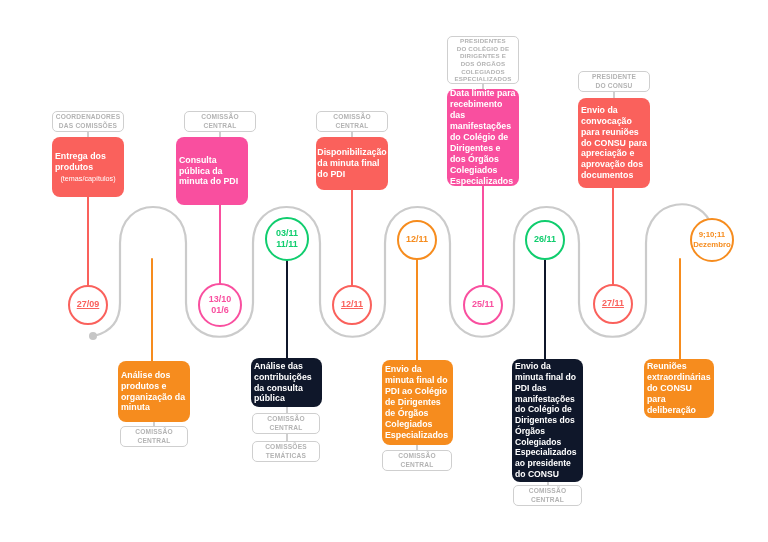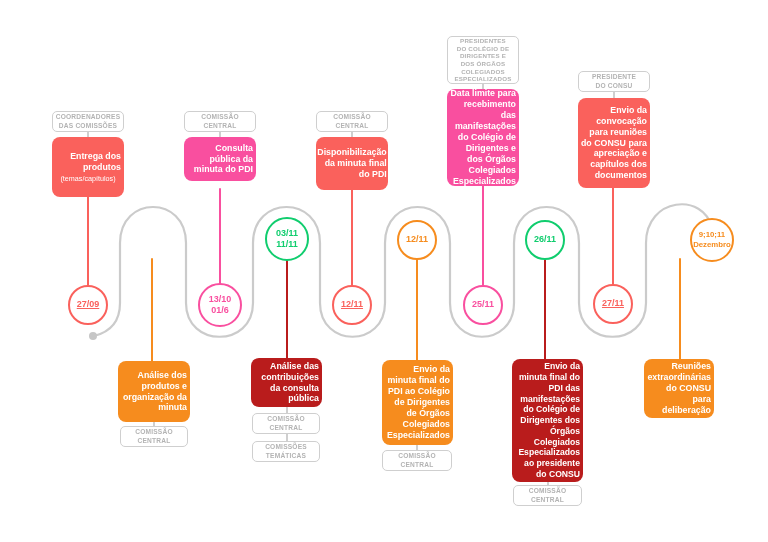--- a/index.html
+++ b/index.html
@@ -12,37 +12,37 @@
     border:1.5px solid #CFCFCF;border-radius:5px;background:#fff;
     color:#B3B3B3;font-size:6.6px;font-weight:700;line-height:1.3;
     letter-spacing:.2px;text-align:center;white-space:pre-line;
     display:flex;align-items:center;justify-content:center;padding:2px;
   }
   .lbl-tall{font-size:6.2px;line-height:1.22;}
 
   .bx{
     position:absolute;box-sizing:border-box;z-index:3;
     border-radius:8px;color:#fff;font-weight:700;font-size:8.8px;line-height:1.25;
-    text-align:right;display:flex;flex-direction:column;align-items:center;justify-content:center;
+    text-align:left;display:flex;flex-direction:column;align-items:center;justify-content:center;
     padding:4px 3px;
   }
   .note{font-weight:400;font-size:7.2px;margin-top:2px;}
 
   .vl{position:absolute;width:2.5px;border-radius:2px;z-index:2;}
   .tick{position:absolute;width:1.5px;background:#CFCFCF;z-index:2;}
 
   .cir{
     position:absolute;box-sizing:border-box;z-index:3;background:#fff;
     border-radius:50%;border:2.5px solid;display:flex;align-items:center;justify-content:center;
     text-align:center;font-weight:700;font-size:9px;line-height:1.25;white-space:pre-line;
   }
   .cir-sm{font-size:7.8px;margin-left:32px;}
 
   .bg-red{background:#FA615C;} .bg-pink{background:#F94F9F;}
-  .bg-orange{background:#F68C1E;} .bg-green{background:#b91c1c;}
+  .bg-orange{background:#F68C1E;} .bg-green{background:#0f172a;}
   .bd-red{border-color:#FA615C;color:#FA615C;text-decoration:underline;}
   .bd-pink{border-color:#F94F9F;color:#F94F9F;}
   .bd-orange{border-color:#F68C1E;color:#F68C1E;}
   .bd-green{border-color:#10CD6E;color:#10CD6E;}
 </style>
 </head>
 <body>
 
 <div id="canvas">
 
@@ -68,21 +68,21 @@
   <div class="bx bg-red" style="left:52px;top:137px;width:72px;height:60px">
     <span>Entrega dos produtos</span>
     <span class="note">(temas/capítulos)</span>
   </div>
   <div class="vl bg-red" style="left:86.8px;top:188px;height:100px"></div>
   <div class="cir bd-red" style="left:68px;top:285px;width:40px;height:40px">27/09</div>
 
   <div class="lbl" style="left:184px;top:111px;width:72px;height:21px">COMISSÃO
 CENTRAL</div>
   <div class="tick" style="left:219px;top:131px;height:7px"></div>
-  <div class="bx bg-pink" style="left:184px;top:137px;width:72px;height:44px">
+  <div class="bx bg-pink" style="left:176px;top:137px;width:72px;height:68px">
     <span>Consulta pública da minuta do PDI</span>
   </div>
   <div class="vl bg-pink" style="left:218.8px;top:188px;height:98px"></div>
   <div class="cir bd-pink" style="left:198px;top:283px;width:44px;height:44px">13/10
 01/6</div>
 
   <div class="lbl" style="left:316px;top:111px;width:72px;height:21px">COMISSÃO
 CENTRAL</div>
   <div class="tick" style="left:351px;top:131px;height:7px"></div>
   <div class="bx bg-red" style="left:316px;top:137px;width:72px;height:53px">
@@ -101,21 +101,21 @@
   <div class="bx bg-pink" style="left:447px;top:89px;width:72px;height:97px">
     <span>Data limite para recebimento das manifestações do Colégio de Dirigentes e dos Órgãos Colegiados Especializados</span>
   </div>
   <div class="vl bg-pink" style="left:481.8px;top:185px;height:103px"></div>
   <div class="cir bd-pink" style="left:463px;top:285px;width:40px;height:40px">25/11</div>
 
   <div class="lbl" style="left:578px;top:71px;width:72px;height:21px">PRESIDENTE
 DO CONSU</div>
   <div class="tick" style="left:613px;top:91px;height:8px"></div>
   <div class="bx bg-red" style="left:578px;top:98px;width:72px;height:90px">
-    <span>Envio da convocação para reuniões do CONSU para apreciação e capítulos dos documentos</span>
+    <span>Envio da convocação para reuniões do CONSU para apreciação e aprovação dos documentos</span>
   </div>
   <div class="vl bg-red" style="left:611.8px;top:187px;height:100px"></div>
   <div class="cir bd-red" style="left:593px;top:284px;width:40px;height:40px">27/11</div>
 
   <div class="vl bg-orange" style="left:150.8px;top:258px;height:105px"></div>
   <div class="bx bg-orange" style="left:118px;top:361px;width:72px;height:61px">
     <span>Análise dos produtos e organização da minuta</span>
   </div>
   <div class="tick" style="left:153px;top:421px;height:6px"></div>
   <div class="lbl" style="left:120px;top:426px;width:68px;height:21px">COMISSÃO

